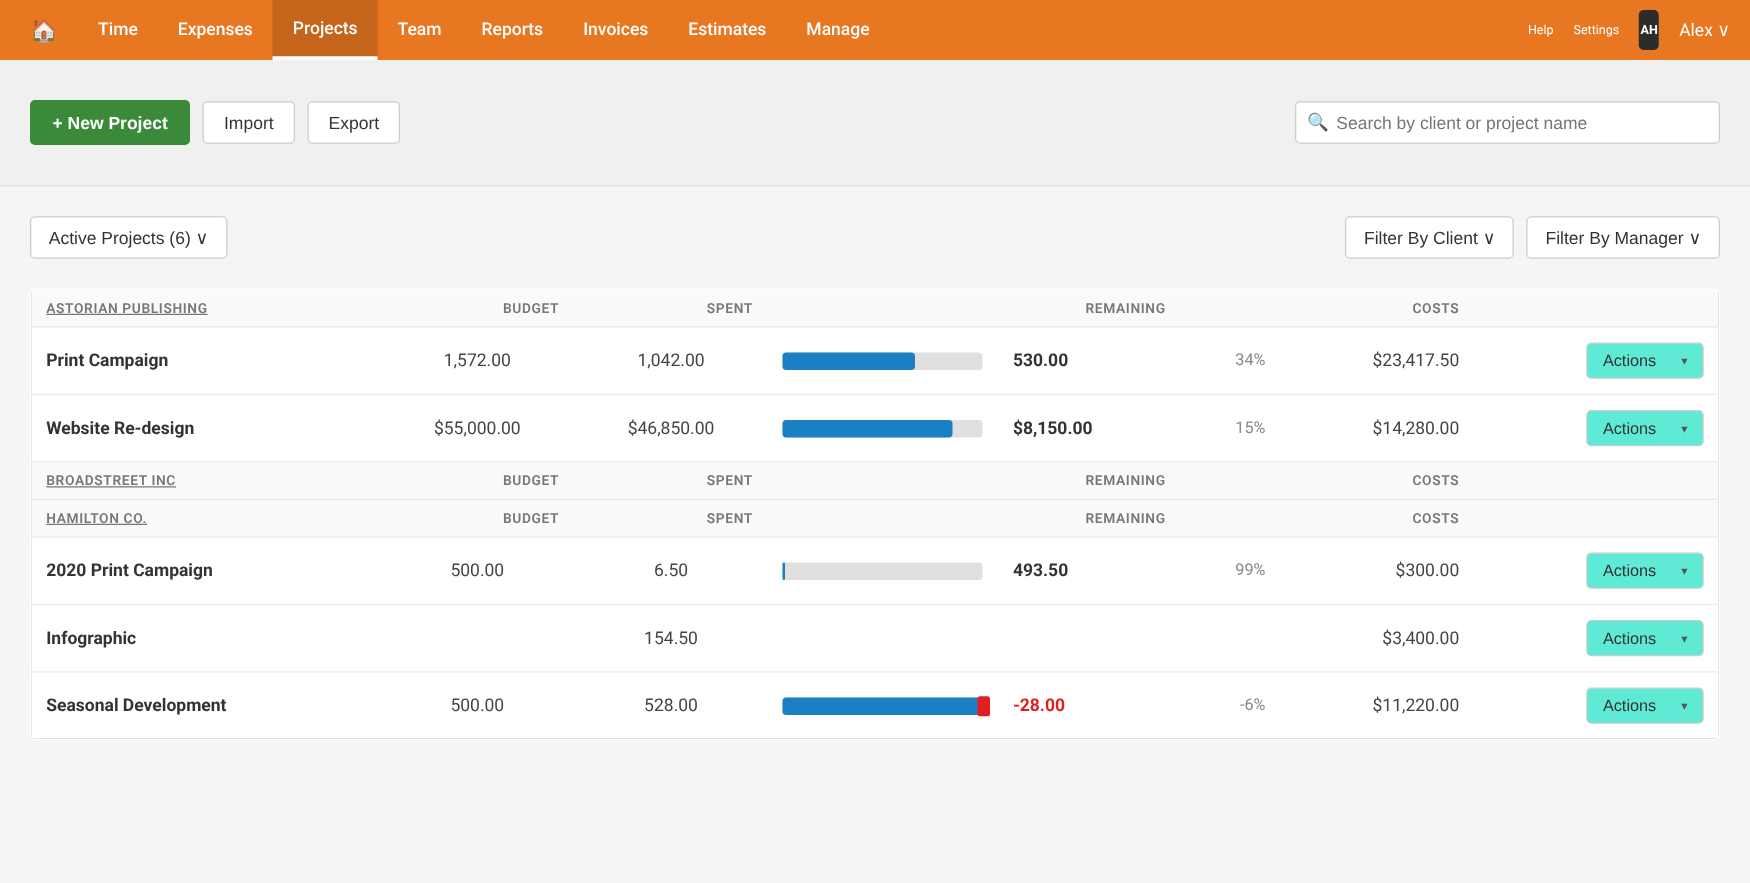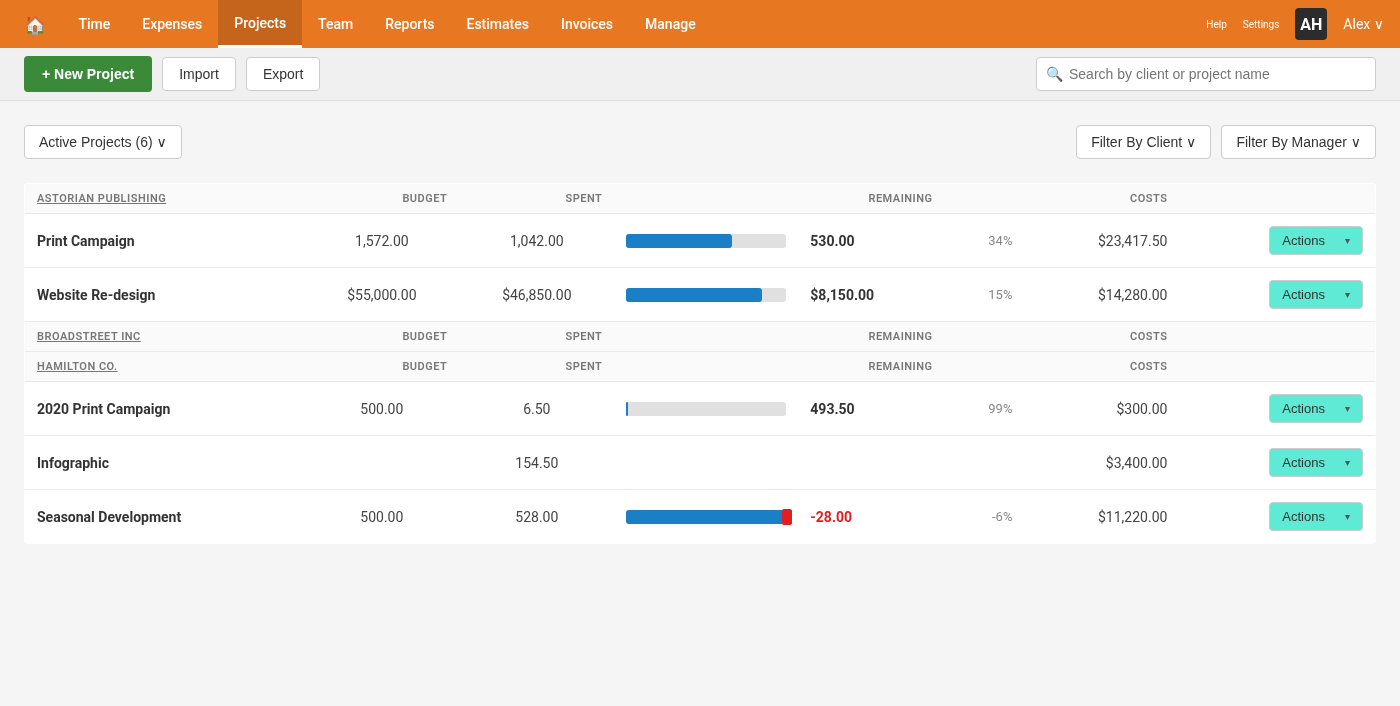--- a/index.html
+++ b/index.html
@@ -6,25 +6,25 @@
     body { font-family: -apple-system, BlinkMacSystemFont, 'Segoe UI', Roboto, sans-serif; background: #f5f5f5; font-size: 14px; color: #333; }
 
     
     nav { background: #e87722; display: flex; align-items: center; height: 48px; padding: 0 16px; }
     .nav-home { color: white; margin-right: 8px; font-size: 18px; cursor: pointer; padding: 0 8px; }
     .nav-items { display: flex; flex: 1; }
     .nav-item { color: white; padding: 0 16px; height: 48px; display: flex; align-items: center; cursor: pointer; font-size: 14px; font-weight: 500; text-decoration: none; }
     .nav-item.active { background: rgba(0,0,0,0.15); border-bottom: 3px solid white; }
     .nav-right { display: flex; align-items: center; gap: 16px; margin-left: auto; }
     .nav-right-link { color: white; font-size: 10px; cursor: pointer; }
-    .nav-avatar { background: #2c2c2c; color: white; width: 32px; height: 32px; border-radius: 4px; display: flex; align-items: center; justify-content: center; font-size: 16px; font-weight: bold; }
+    .nav-avatar { background: #2c2c2c; color: white; width: 16px; height: 32px; border-radius: 4px; display: flex; align-items: center; justify-content: center; font-size: 10px; font-weight: bold; }
     .nav-username { color: white; font-size: 14px; cursor: pointer; }
 
     
-    .toolbar { background: #f0f0f0; padding: 8px 24px; display: flex; align-items: center; gap: 10px; border-bottom: 1px solid #ddd; }
+    .toolbar { background: #f0f0f0; padding: 32px 24px; display: flex; align-items: center; gap: 10px; border-bottom: 1px solid #ddd; }
     .btn-new { background: #3a8a3a; color: white; border: none; padding: 10px 18px; border-radius: 4px; cursor: pointer; font-size: 14px; font-weight: 600; display: flex; align-items: center; gap: 6px; }
     .btn-outline { background: white; color: #333; border: 1px solid #ccc; padding: 8px 16px; border-radius: 4px; cursor: pointer; font-size: 14px; }
     .search-wrap { margin-left: auto; position: relative; }
     .search-icon { position: absolute; left: 10px; top: 50%; transform: translateY(-50%); color: #999; font-size: 14px; }
     .search-input { padding: 8px 12px 8px 32px; border: 1px solid #ccc; border-radius: 4px; font-size: 14px; width: 340px; background: white; }
 
     
     .content { padding: 24px 24px; }
 
     
@@ -61,22 +61,22 @@
 <body>
 
 <nav>
   <span class="nav-home">🏠</span>
   <div class="nav-items">
     <a class="nav-item">Time</a>
     <a class="nav-item">Expenses</a>
     <a class="nav-item active">Projects</a>
     <a class="nav-item">Team</a>
     <a class="nav-item">Reports</a>
+    <a class="nav-item">Invoices</a>
     <a class="nav-item">Estimates</a>
-    <a class="nav-item">Invoices</a>
     <a class="nav-item">Manage</a>
   </div>
   <div class="nav-right">
     <span class="nav-right-link">Help</span>
     <span class="nav-right-link">Settings</span>
     <div class="nav-avatar">AH</div>
     <span class="nav-username">Alex ∨</span>
   </div>
 </nav>
 

